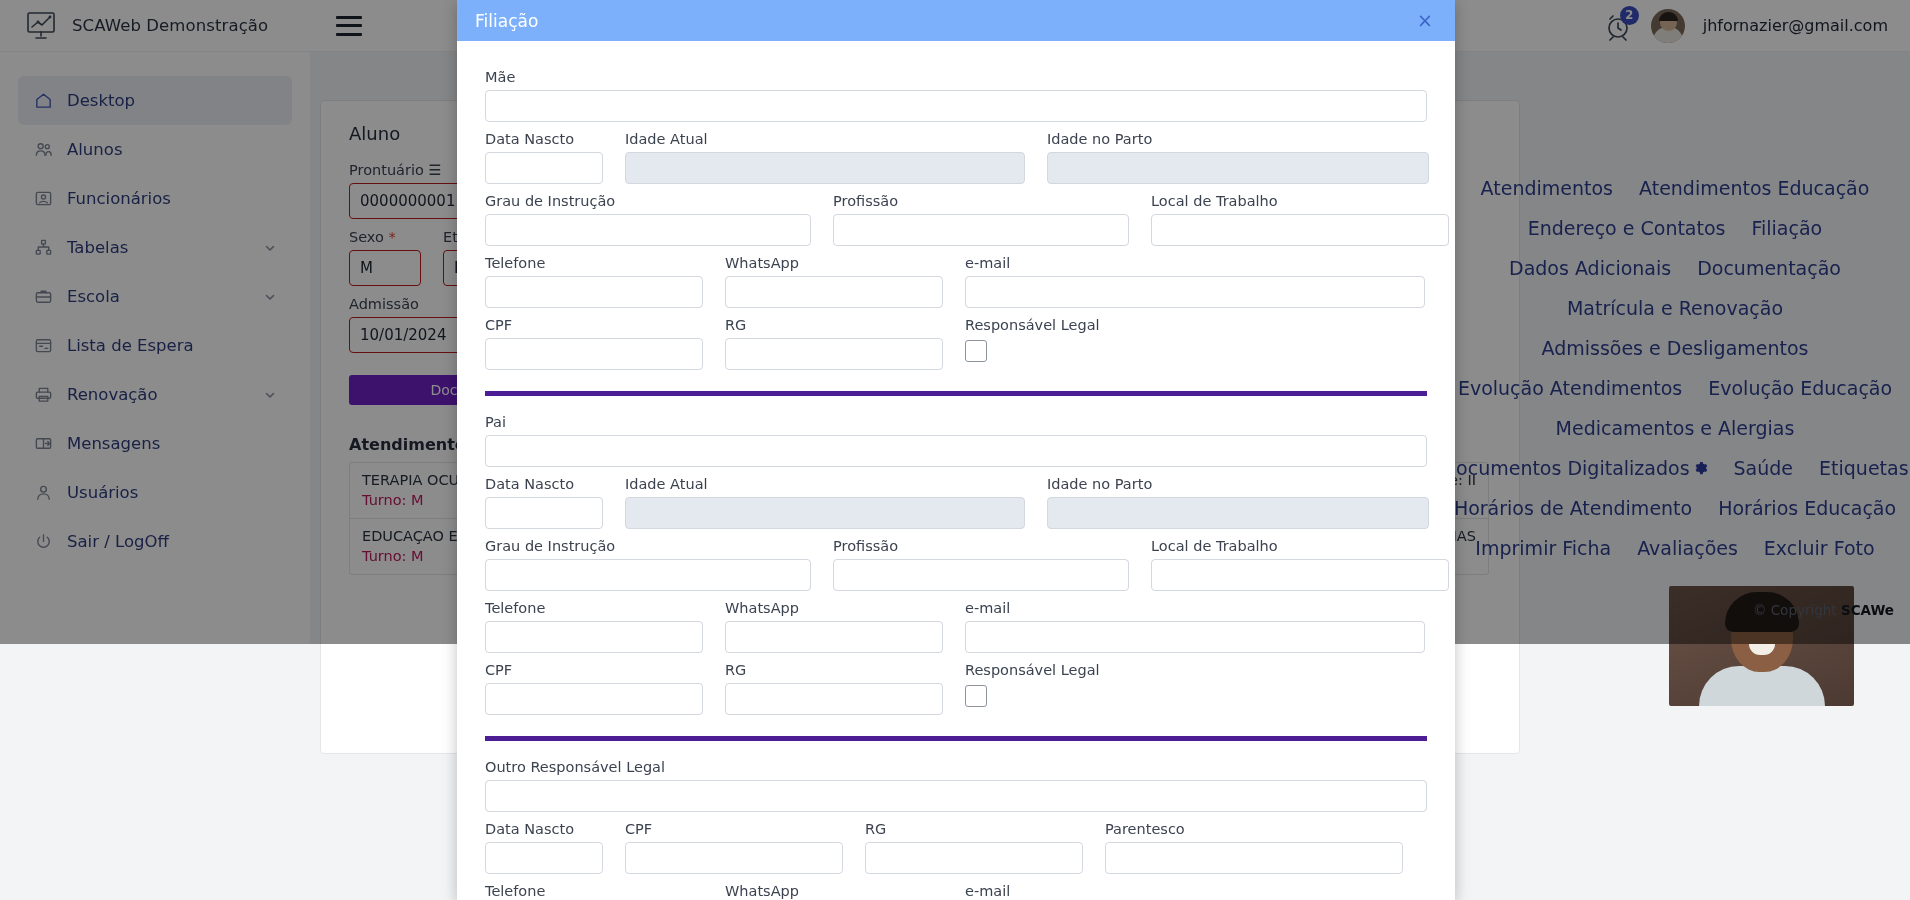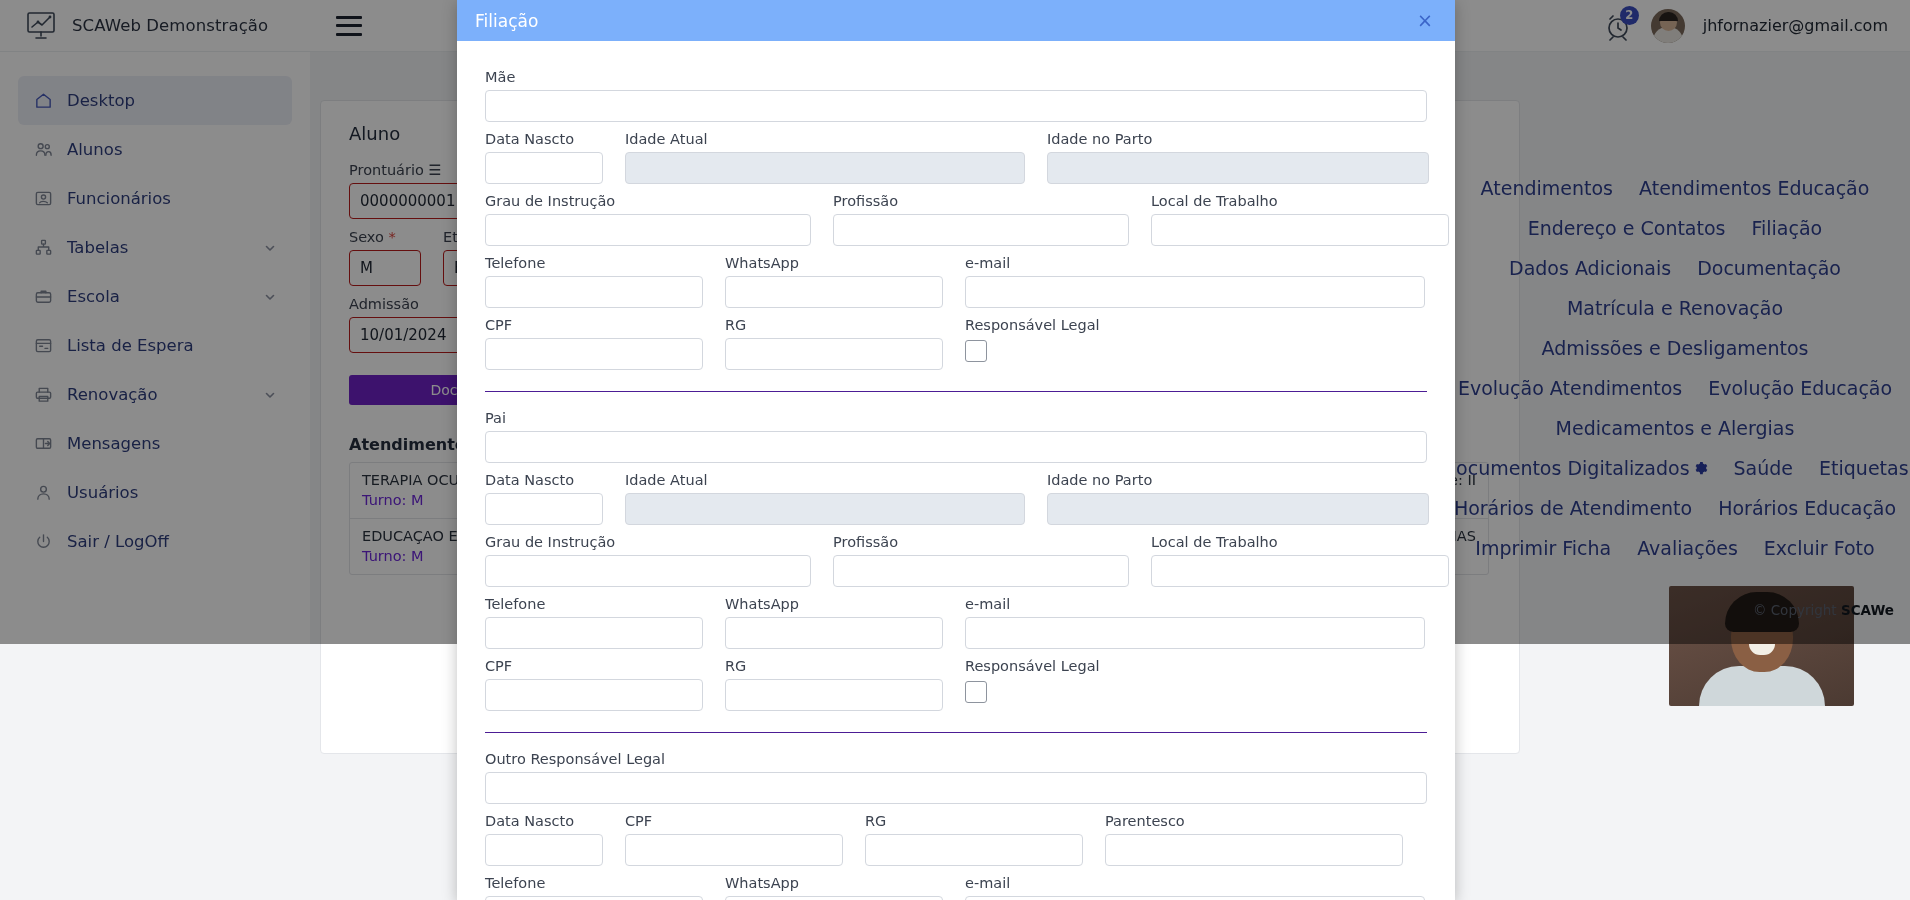--- a/index.html
+++ b/index.html
@@ -131,21 +131,21 @@
     font-size: 16px; font-weight: bold; color: #262f3f;
     padding: 30px 28px 8px 28px;
   }
   .att-list { margin: 0 28px; border: 1px solid #e2e4e8; border-radius: 3px; width: 1140px; }
   .att-row {
     padding: 8px 12px; border-bottom: 1px solid #e2e4e8;
     font-size: 14.5px; color: #2b333f; line-height: 1.35;
     display: flex; justify-content: space-between;
   }
   .att-row:last-child { border-bottom: none; }
-  .att-sub { color: #6d28d9; }
+  .att-sub { color: #be185d; }
 
   
   .actions {
     position: absolute; right: 20px; top: 125px;
     width: 430px; text-align: center;
   }
   .act-line {
     display: flex; justify-content: center; align-items: center;
     gap: 26px; margin-bottom: 18px; flex-wrap: nowrap;
   }
@@ -195,21 +195,21 @@
   .modal-title { color: #fff; font-size: 17px; }
   .modal-close {
     margin-left: auto; color: #3b65c8; font-size: 19px; line-height: 1;
     cursor: pointer; padding: 2px 6px;
   }
   .modal-body {
     flex: 1 1 auto; padding: 28px 28px 0 28px;
     overflow: hidden; background: #fff;
   }
   .sec { padding-bottom: 12px; }
-  .sec + .sec { border-top: 1px solid #4c1d95; padding-top: 18px; }
+  .sec + .sec { border-top: 5px solid #4c1d95; padding-top: 18px; }
   .m-lab { font-size: 14.5px; color: #3c4350; margin-bottom: 5px; }
   .m-inp {
     height: 32px; border: 1px solid #d3d7de; border-radius: 4px;
     background: #fff;
   }
   .m-inp.ro { background: #e4e9ef; border-color: #d3d7de; }
   .m-row { display: flex; gap: 22px; margin-bottom: 9px; }
   .m-fld { display: flex; flex-direction: column; }
   .m-chk {
     width: 22px; height: 22px; border: 1px solid #8e949e;

